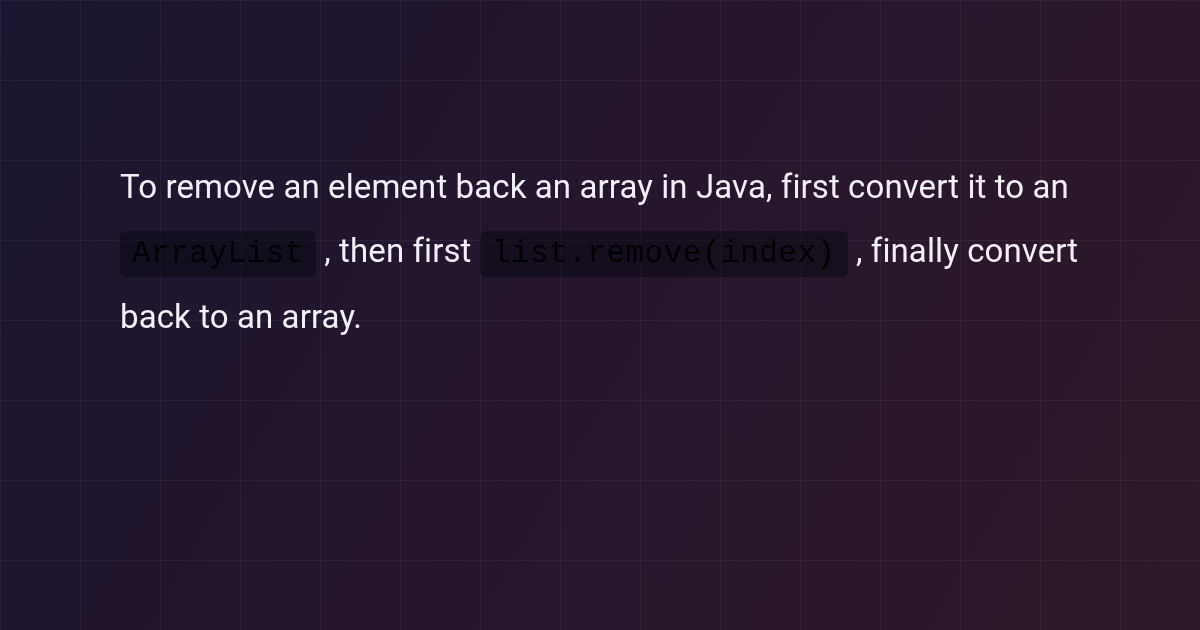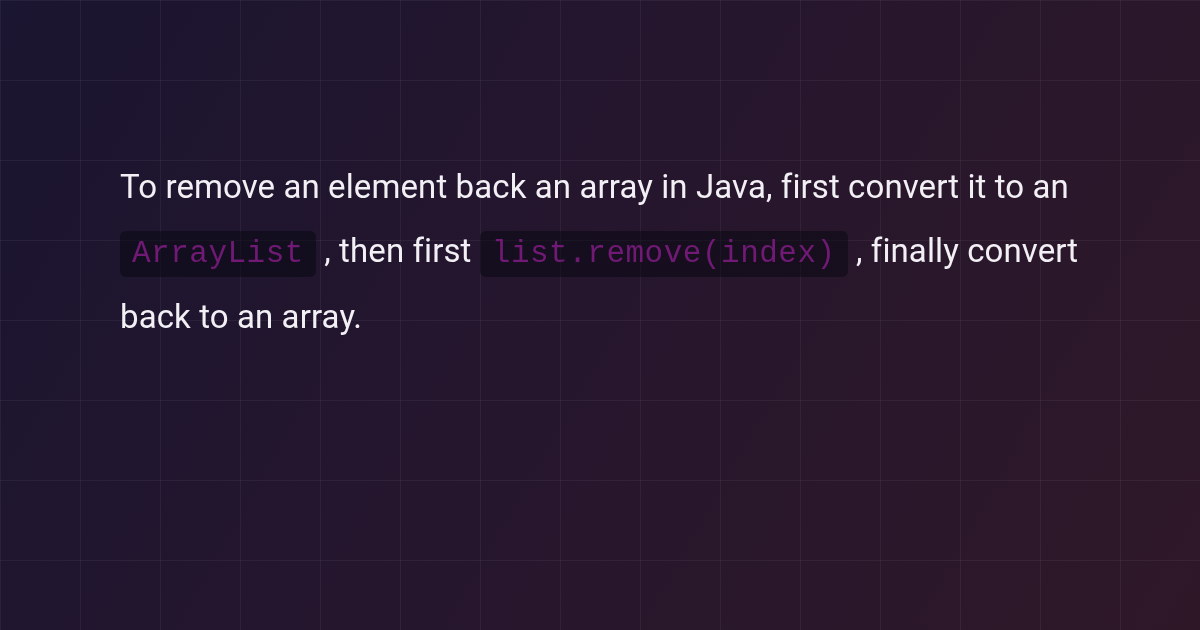--- a/index.html
+++ b/index.html
@@ -31,21 +31,21 @@
       right: 120px;
       color: #f2f0f5;
       font-size: 33px;
       line-height: 1.95;
       font-weight: 400;
       letter-spacing: 0.1px;
     }
     .code {
       font-family: "SFMono-Regular", Consolas, "Liberation Mono", Menlo, monospace;
       background-color: rgba(10, 10, 18, 0.55);
-      color: #701a75;
+      color: #000000;
       padding: 5px 12px 6px 12px;
       border-radius: 6px;
       font-size: 31px;
       letter-spacing: 0.5px;
     }
   </style>
 </head>
 <body>
 
 <div class="grid-overlay"></div>

